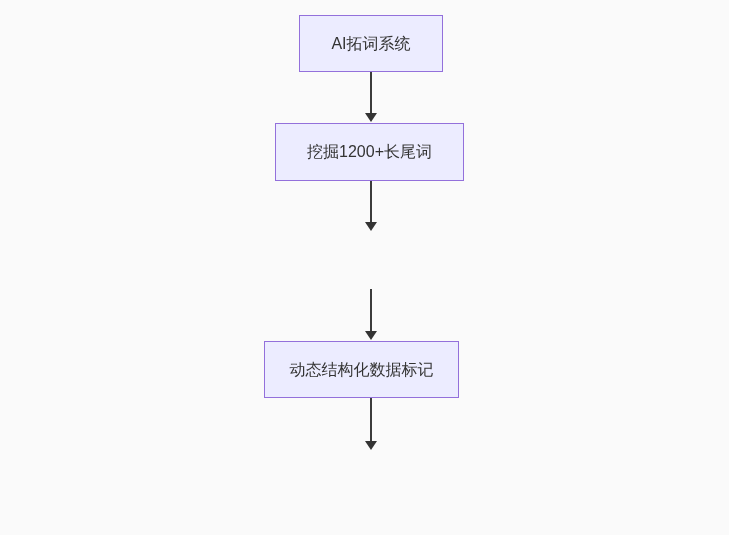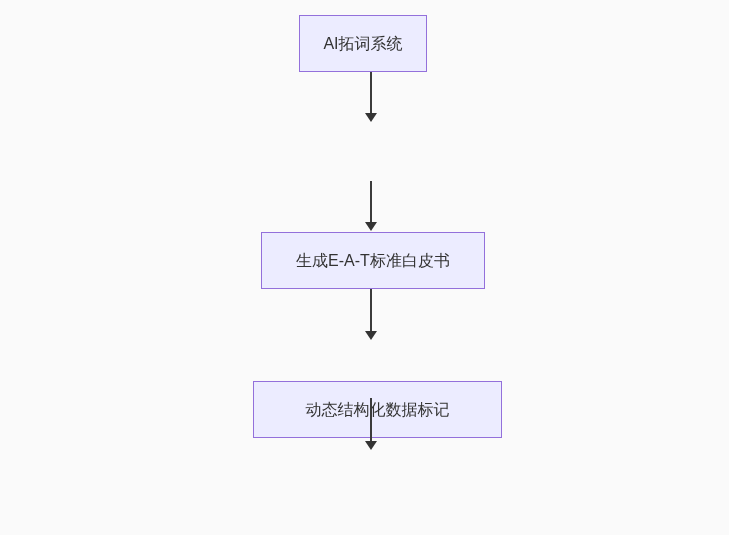--- a/index.html
+++ b/index.html
@@ -21,24 +21,24 @@
     border: 1px solid #9370DB;
     color: #333333;
     font-size: 16px;
     line-height: 1.2;
     display: flex;
     align-items: center;
     justify-content: center;
     text-align: center;
     white-space: nowrap;
   }
-  .node-1 { left: 299px; top: 15px;  width: 128px; height: 57px; }
+  .node-1 { left: 299px; top: 15px;  width: 144px; height: 57px; }
   .node-2 { left: 275px; top: 123px; width: 189px; height: 58px; }
   .node-3 { left: 261px; top: 232px; width: 224px; height: 57px; }
-  .node-4 { left: 253px; top: 341px; width: 249px; height: 57px; margin-top: 40px; }
+  .node-4 { left: 264px; top: 341px; width: 195px; height: 57px; }
   .node-5 { left: 255px; top: 451px; width: 233px; height: 56px; }
 
   .flow-arrow {
     position: absolute;
     left: 371px;
     width: 14px;
     transform: translateX(-50%);
   }
   .arrow-1 { top: 72px;  height: 50px; }
   .arrow-2 { top: 181px; height: 50px; }
@@ -73,29 +73,29 @@
 
   <div class="flow-node node-1">
     <span>AI拓词系统</span>
   </div>
 
   <div class="flow-arrow arrow-1">
     <span class="arrow-line"></span>
     <span class="arrow-head"></span>
   </div>
 
+  <div class="flow-node node-2">
+    <span>挖掘1200+长尾词</span>
+  </div>
 
   <div class="flow-arrow arrow-2">
     <span class="arrow-line"></span>
     <span class="arrow-head"></span>
   </div>
 
-  <div class="flow-node node-3">
-    <span>生成E-A-T标准白皮书</span>
-  </div>
 
   <div class="flow-arrow arrow-3">
     <span class="arrow-line"></span>
     <span class="arrow-head"></span>
   </div>
 
   <div class="flow-node node-4">
     <span>动态结构化数据标记</span>
   </div>
 

